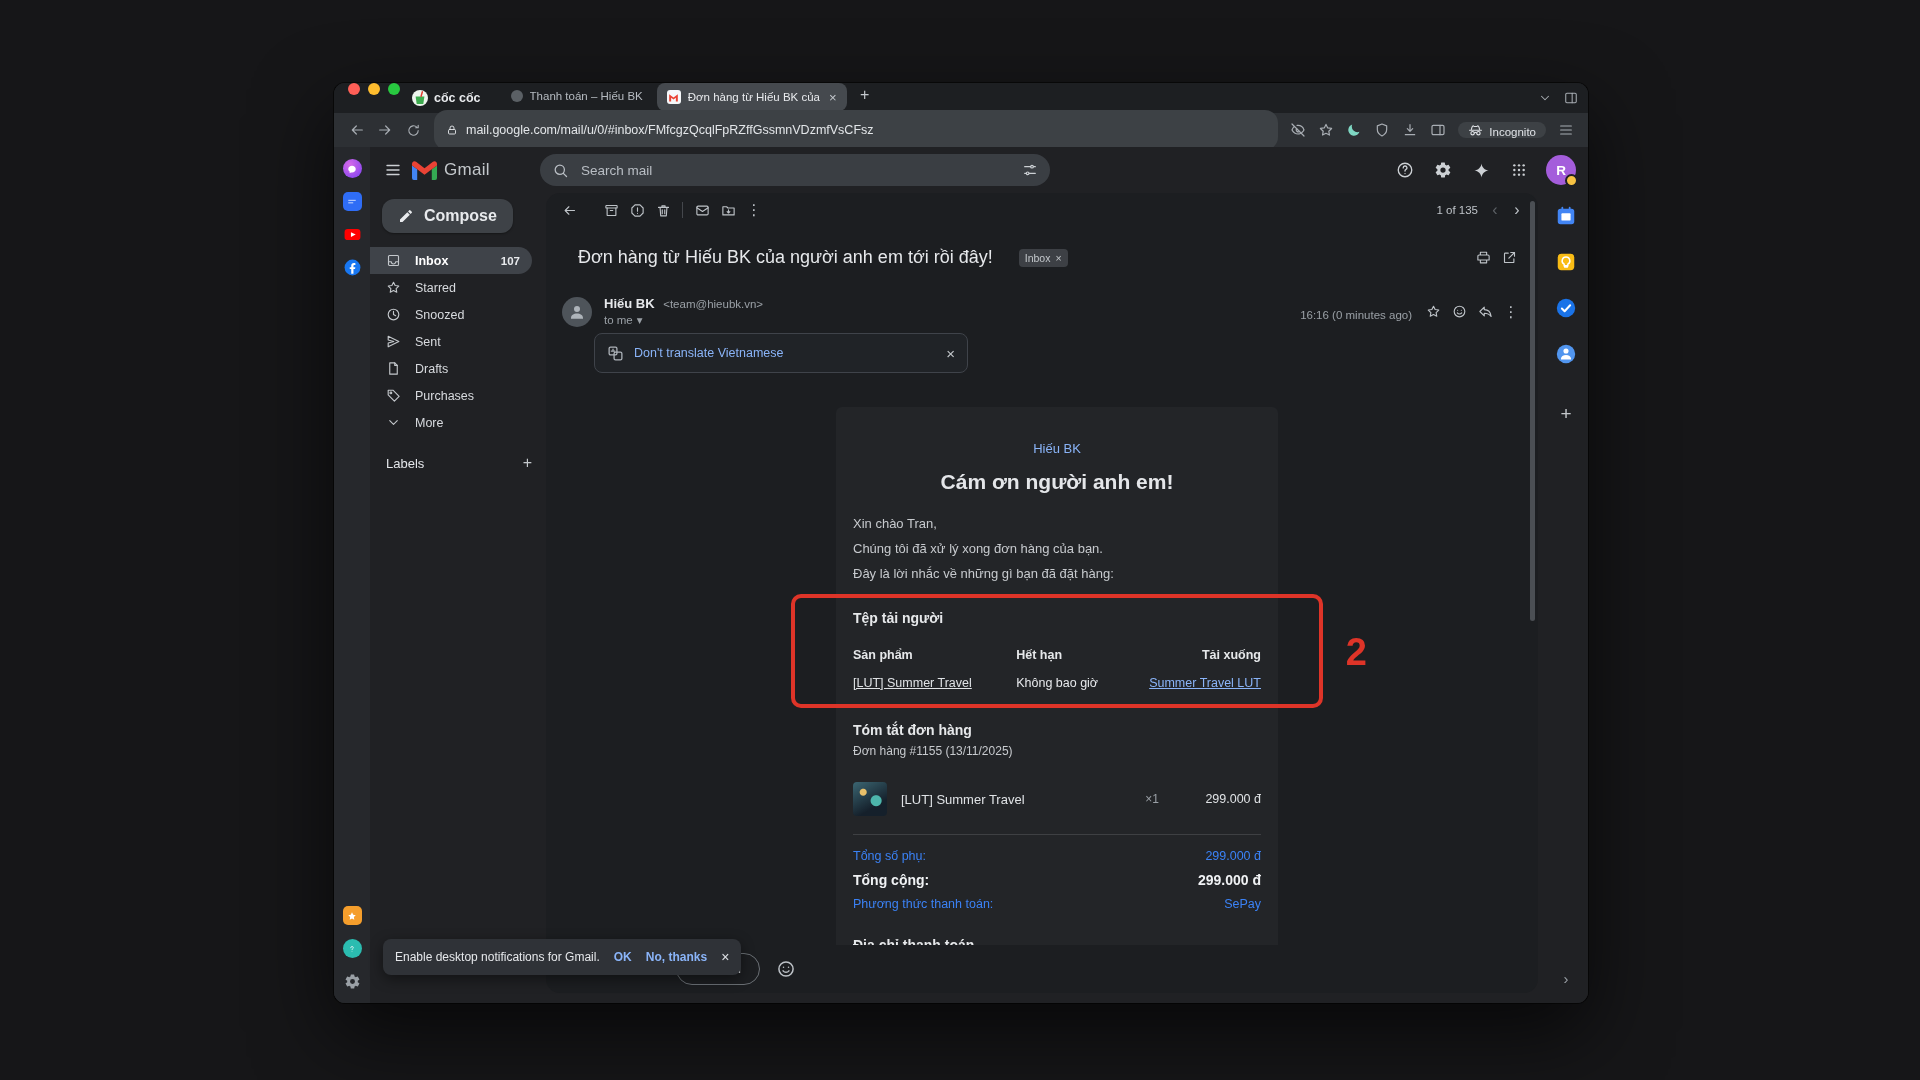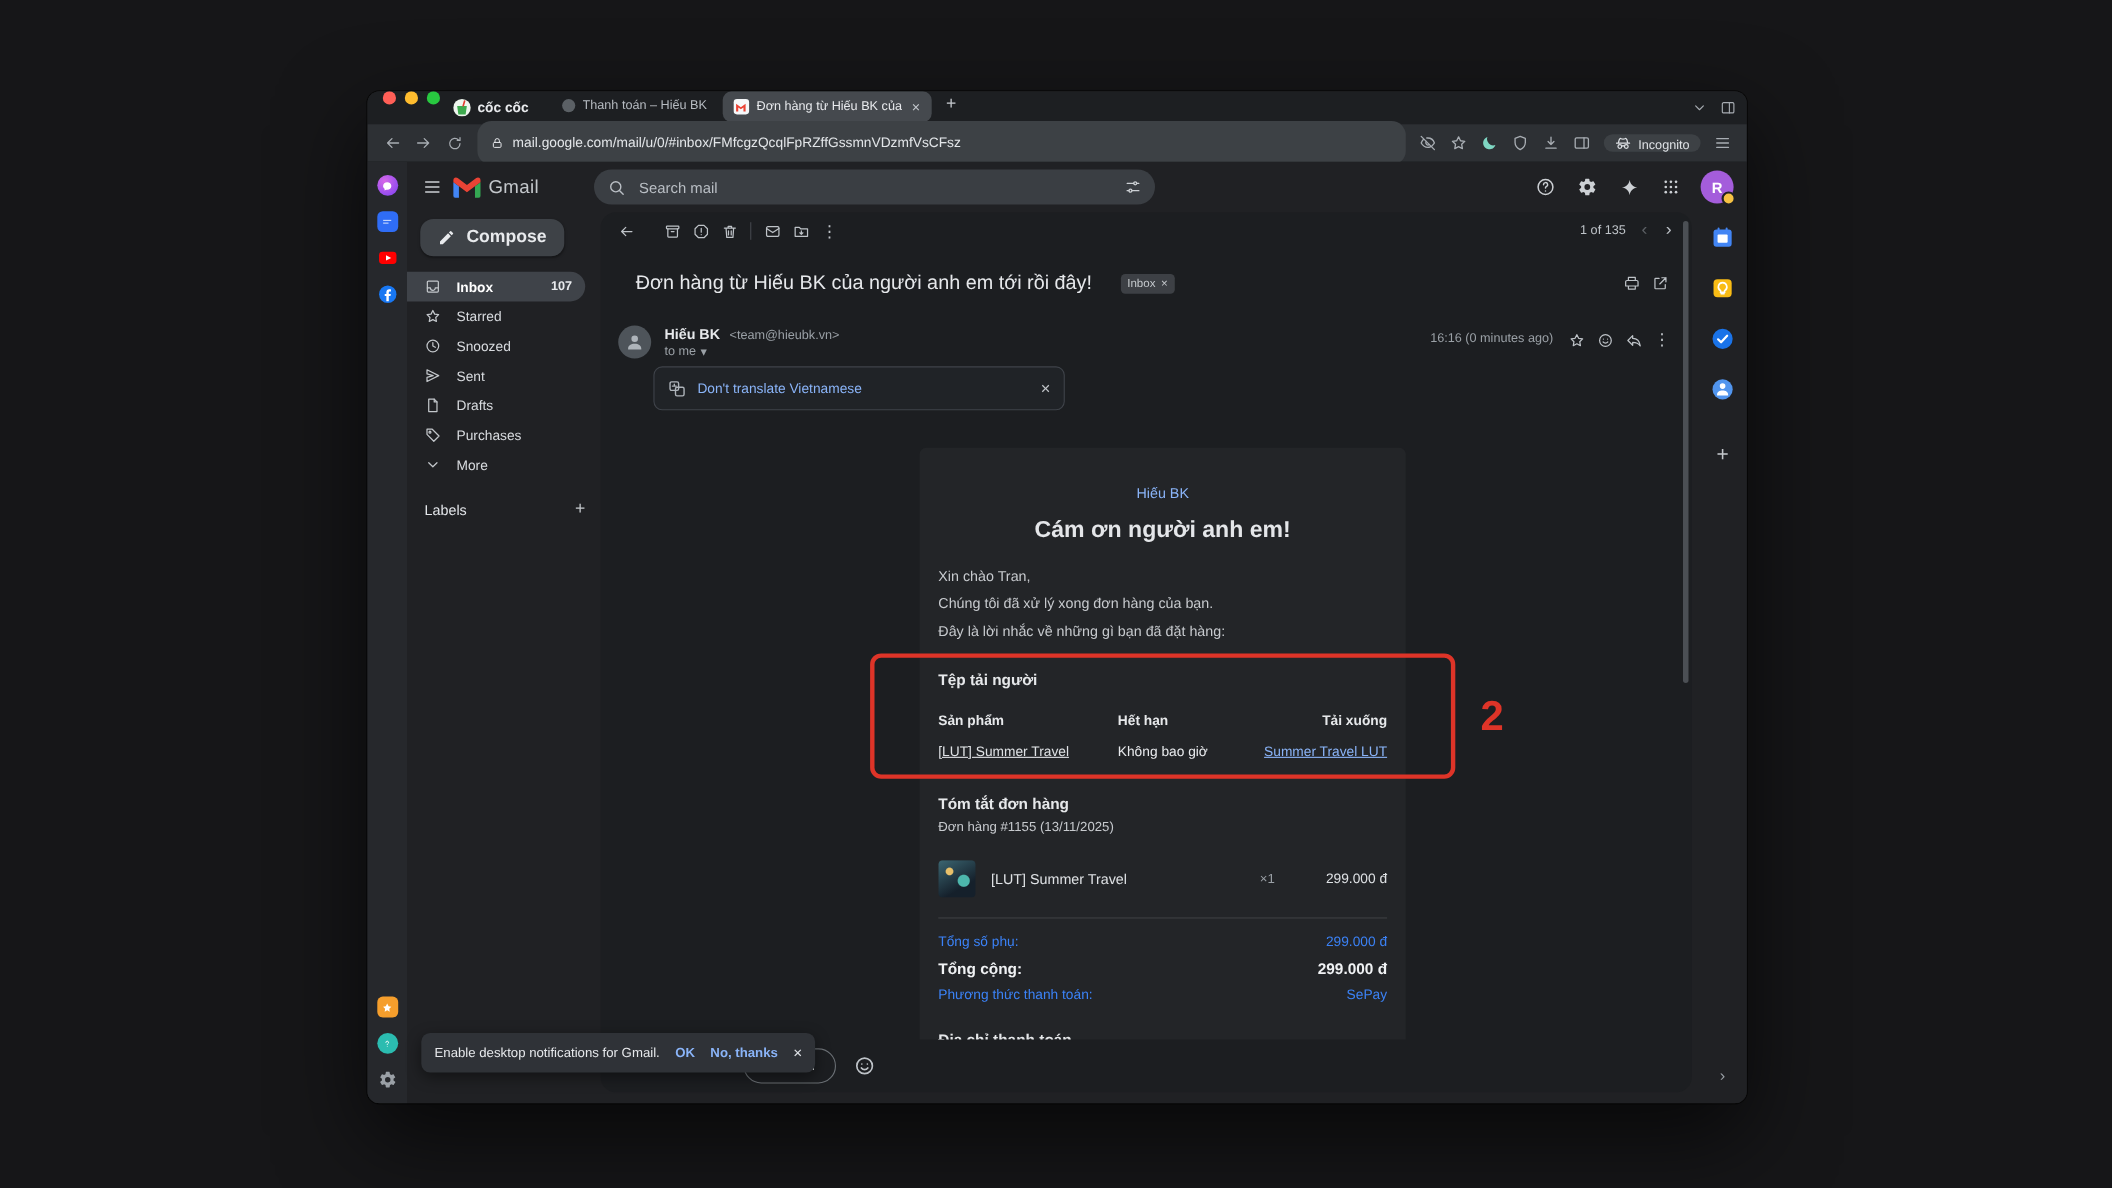--- a/index.html
+++ b/index.html
@@ -94,21 +94,21 @@
   .pbtn{font-size:16px;color:#bec3c8;width:22px;text-align:center}
   .pbtn.dis{color:#5c6065}
 
   .subjectrow{display:flex;align-items:center;padding:6px 16px 4px 16px;flex:none}
   .subject{font-size:18px;font-weight:400;margin:16px;color:#e6e8eb;white-space:nowrap}
   .chip{display:inline-flex;align-items:center;gap:5px;background:#3d4045;color:#c3c7cb;font-size:10.5px;
         border-radius:4px;padding:3px 6px;margin-left:10px}
   .spacer{flex:1}
   .subjectrow .tbtn{color:#bec3c8}
 
-  .senderrow{display:flex;align-items:flex-start;padding:8px 14px 0 16px;flex:none}
+  .senderrow{display:flex;align-items:center;padding:8px 14px 0 16px;flex:none}
   .savatar{width:30px;height:30px;border-radius:50%;background:#4e545a;display:flex;align-items:center;
            justify-content:center;margin-right:12px;flex:none}
   .savatar svg{width:18px;height:18px;color:#aeb4ba}
   .line1{font-size:13px;color:#e6e8eb}
   .line1 b{font-weight:700}
   .semail{font-size:11.5px;color:#9aa0a6;margin-left:5px}
   .tome{font-size:11.5px;color:#9aa0a6;margin-top:2px;display:flex;align-items:center;gap:4px}
   .stime{font-size:11.5px;color:#9aa0a6;margin:6px 8px 0 0}
   .senderrow .tbtn{color:#bec3c8}
 

